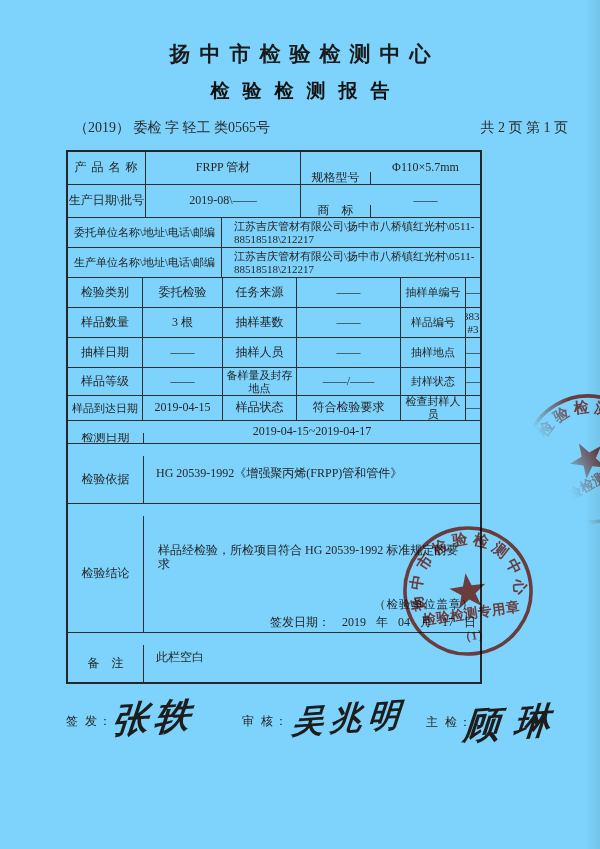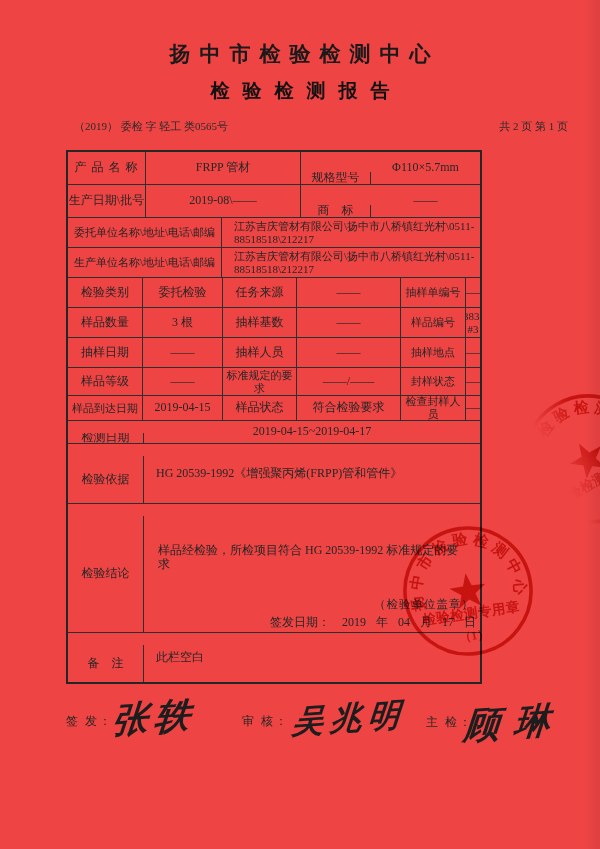--- a/index.html
+++ b/index.html
@@ -1,26 +1,26 @@
 <!DOCTYPE html>
 <html><head>
 <meta charset="utf-8">
 <style>
   html,body{margin:0;padding:0;background:#fff;}
-  .page{position:relative;width:600px;height:849px;background:#ef4444;overflow:hidden;
+  .page{position:relative;width:600px;height:849px;background:#7dd3fc;overflow:hidden;
         font-family:"Liberation Serif","DejaVu Serif",serif;color:#222;text-decoration:underline;}
   .edge-shade{position:absolute;right:0;top:0;width:16px;height:100%;
         background:linear-gradient(to right,rgba(0,0,0,0),rgba(0,0,0,0.07));pointer-events:none;}
 
   .title1{position:absolute;top:40px;left:0;width:100%;text-align:center;
           font-size:21px;font-weight:bold;letter-spacing:9px;text-indent:9px;color:#1a1a1a;}
   .title2{position:absolute;top:78px;left:0;width:100%;text-align:center;
           font-size:19px;font-weight:bold;letter-spacing:13px;text-indent:13px;color:#111;}
   .refline{position:absolute;top:119px;left:62px;width:508px;display:flex;
-           justify-content:space-between;font-size:11px;color:#2b2b2b;}
+           justify-content:space-between;font-size:14px;color:#2b2b2b;}
   .refline .left{padding-left:12px;}
   .refline .right{padding-right:2px;}
 
   .rtable{position:absolute;left:66px;top:150px;width:416px;border:2px solid #262626;
           box-sizing:border-box;background:transparent;}
   .trow{display:flex;border-bottom:1px solid #2e2e2e;box-sizing:border-box;align-items:stretch;}
   .trow:last-child{border-bottom:none;}
   .cell{box-sizing:border-box;border-right:1px solid #2e2e2e;display:flex;
         align-items:center;justify-content:center;font-size:12px;color:#262626;
         text-align:center;overflow:hidden;line-height:1.15;}
@@ -112,21 +112,21 @@
       <div class="cell w80">——</div>
       <div class="cell w74">抽样人员</div>
       <div class="cell w104">——</div>
       <div class="cell w65 sm">抽样地点</div>
       <div class="cell flex">——</div>
     </div>
 
     <div class="trow h28">
       <div class="cell w75">样品等级</div>
       <div class="cell w80">——</div>
-      <div class="cell w74 sm">标准规定的要求</div>
+      <div class="cell w74 sm">备样量及封存地点</div>
       <div class="cell w104">——/——</div>
       <div class="cell w65 sm">封样状态</div>
       <div class="cell flex">——</div>
     </div>
 
     <div class="trow h25">
       <div class="cell w75 sm">样品到达日期</div>
       <div class="cell w80">2019-04-15</div>
       <div class="cell w74">样品状态</div>
       <div class="cell w104">符合检验要求</div>

